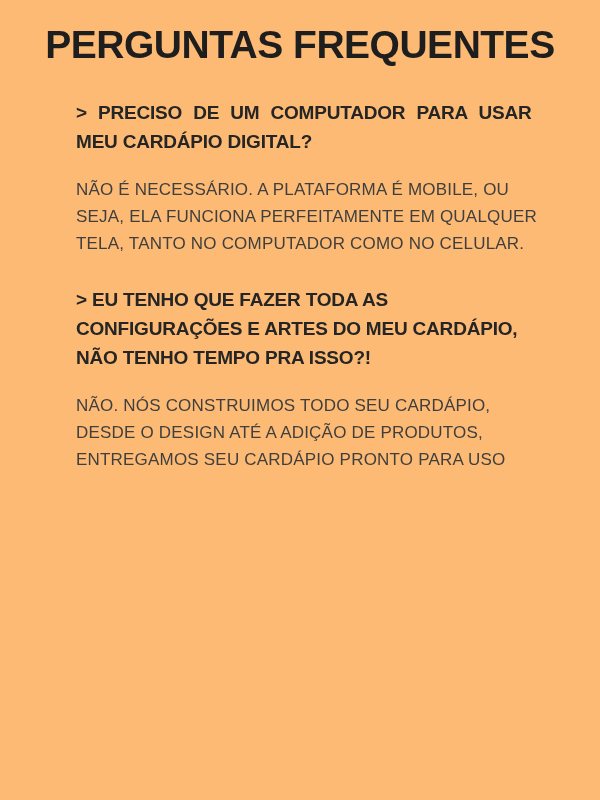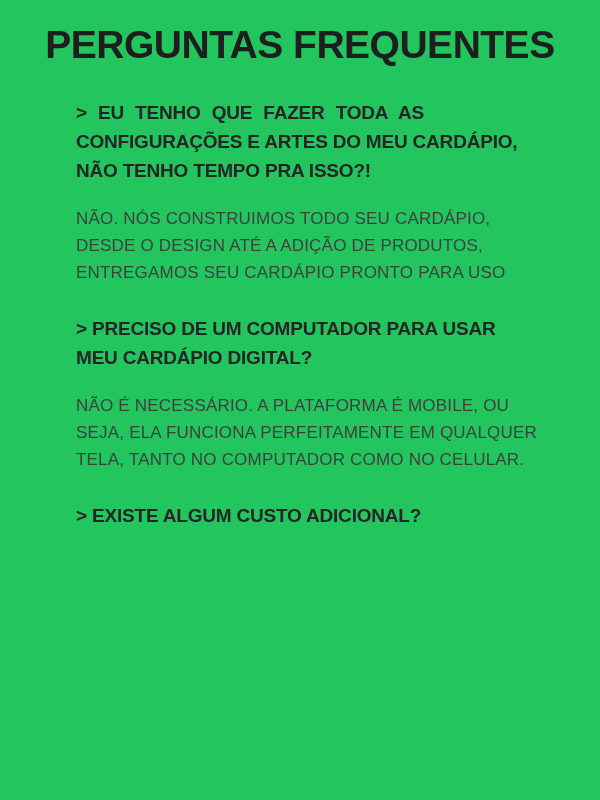--- a/index.html
+++ b/index.html
@@ -5,21 +5,21 @@
     html, body {
       margin: 0;
       padding: 0;
       background: #ffffff;
       font-family: "Liberation Sans", sans-serif;
     }
     .page {
       position: relative;
       width: 600px;
       height: 800px;
-      background: #22c55e;
+      background: #fdba74;
       overflow: hidden;
       box-sizing: border-box;
     }
     .title {
       margin: 22px 0 0 0;
       text-align: center;
       font-size: 39px;
       line-height: 1.16;
       font-weight: bold;
       letter-spacing: -0.5px;
@@ -56,34 +56,33 @@
     }
   </style>
 </head>
 <body>
 
 <div class="page">
   <h1 class="title">PERGUNTAS FREQUENTES</h1>
 
   <main class="faq-list">
     <section class="faq-item">
+      <h2 class="faq-question">&gt; PRECISO DE UM COMPUTADOR PARA USAR
+MEU CARDÁPIO DIGITAL?</h2>
+      <p class="faq-answer">NÃO É NECESSÁRIO. A PLATAFORMA É MOBILE, OU
+SEJA, ELA FUNCIONA PERFEITAMENTE EM QUALQUER
+TELA, TANTO NO COMPUTADOR COMO NO CELULAR.</p>
+    </section>
+
+    <section class="faq-item">
       <h2 class="faq-question">&gt; EU TENHO QUE FAZER TODA AS
 CONFIGURAÇÕES E ARTES DO MEU CARDÁPIO,
 NÃO TENHO TEMPO PRA ISSO?!</h2>
       <p class="faq-answer">NÃO. NÓS CONSTRUIMOS TODO SEU CARDÁPIO,
 DESDE O DESIGN ATÉ A ADIÇÃO DE PRODUTOS,
 ENTREGAMOS SEU CARDÁPIO PRONTO PARA USO</p>
     </section>
 
-    <section class="faq-item">
-      <h2 class="faq-question">&gt; PRECISO DE UM COMPUTADOR PARA USAR
-MEU CARDÁPIO DIGITAL?</h2>
-      <p class="faq-answer">NÃO É NECESSÁRIO. A PLATAFORMA É MOBILE, OU
-SEJA, ELA FUNCIONA PERFEITAMENTE EM QUALQUER
-TELA, TANTO NO COMPUTADOR COMO NO CELULAR.</p>
-    </section>
-
 
     <section class="faq-item">
-      <h2 class="faq-question">&gt; EXISTE ALGUM CUSTO ADICIONAL?</h2>
     </section>
   </main>
 </div>
 
 </body></html>

